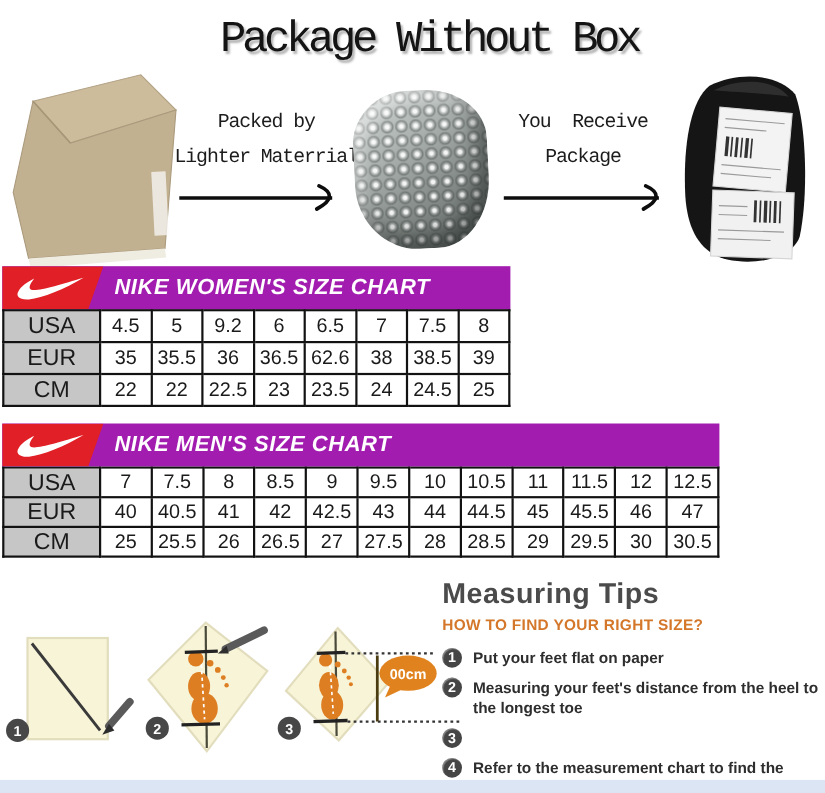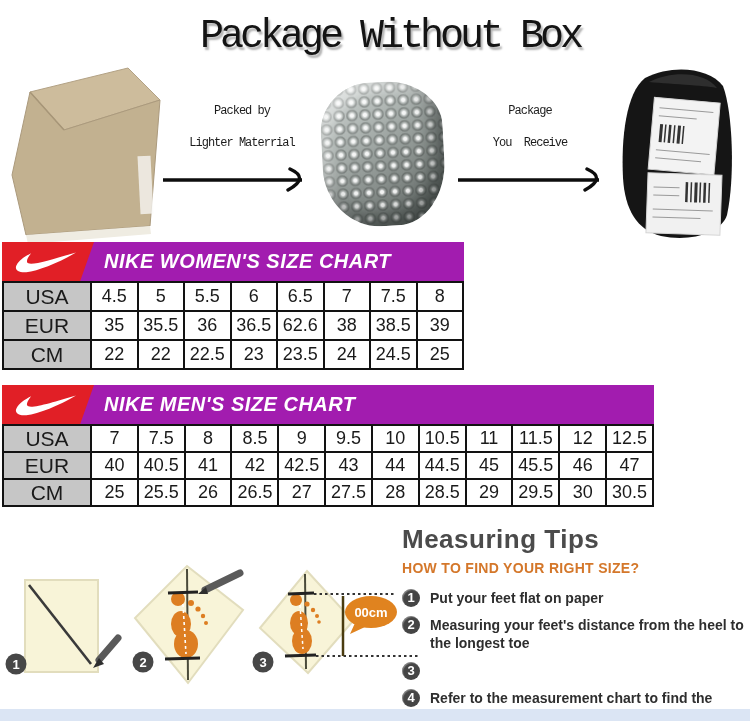--- a/index.html
+++ b/index.html
@@ -6,21 +6,21 @@
   .canvas{position:relative;width:750px;height:721px;background:#ffffff;overflow:hidden;
           font-family:"Liberation Sans","DejaVu Sans",sans-serif;}
 
   
   .title{position:absolute;top:14px;left:70px;width:640px;text-align:center;
          font-family:"Liberation Mono","DejaVu Sans Mono",monospace;
          font-size:40px;letter-spacing:-4px;color:#141414;
          text-shadow:2px 3px 2px rgba(0,0,0,0.30);white-space:nowrap;}
   .caption{position:absolute;text-align:center;
            font-family:"Liberation Mono","DejaVu Sans Mono",monospace;
-           font-size:12px;letter-spacing:-1px;color:#1c1c1c;}
+           font-size:18px;letter-spacing:-1px;color:#1c1c1c;}
   .caption div{line-height:32px;white-space:pre;}
   .cap1{left:152px;top:95px;width:180px;}
   .cap2{left:450px;top:95px;width:160px;}
   .arrow{position:absolute;}
   .arrow1{left:160px;top:166px;}
   .arrow2{left:455px;top:166px;}
   .boximg{position:absolute;left:2px;top:60px;}
   .bubblewrap{position:absolute;left:322px;top:82px;width:122px;height:144px;
     background:
       radial-gradient(circle at 6px 6px, rgba(255,255,255,.9) 1.5px, rgba(255,255,255,.25) 3px, rgba(55,60,58,.38) 5px, transparent 6.5px),
@@ -84,22 +84,22 @@
   </div>
 
   <svg class="arrow arrow1" width="158" height="26" viewBox="0 0 158 26">
     <line x1="3" y1="14" x2="142" y2="14" stroke="#0d0d0d" stroke-width="3.4"></line>
     <path d="M130,3 Q150,12 128,24" fill="none" stroke="#0d0d0d" stroke-width="3.4" stroke-linecap="round"></path>
   </svg>
 
   <div class="bubblewrap"></div>
 
   <div class="caption cap2">
+    <div>You  Receive</div>
     <div>Package</div>
-    <div>You  Receive</div>
   </div>
 
   <svg class="arrow arrow2" width="160" height="26" viewBox="0 0 160 26">
     <line x1="3" y1="14" x2="144" y2="14" stroke="#0d0d0d" stroke-width="3.4"></line>
     <path d="M132,3 Q152,12 130,24" fill="none" stroke="#0d0d0d" stroke-width="3.4" stroke-linecap="round"></path>
   </svg>
 
   <svg class="pkgimg" width="137" height="188" viewBox="0 0 137 188">
     <path d="M32,20 C60,6 96,10 110,28 C120,55 122,120 114,157 C108,176 76,184 48,178 C24,172 12,152 10,120 C8,80 13,35 32,20 Z" fill="#151515"></path>
     <path d="M36,24 C60,12 92,14 104,30 C98,28 60,26 36,24 Z" fill="#2e2e2e"></path>
@@ -139,21 +139,21 @@
         </svg>
       </div>
       <span class="chart-title">NIKE WOMEN'S SIZE CHART</span>
     </div>
     <table class="size">
       <tbody>
           <tr>
             <td class="lbl">USA</td>
             <td>4.5</td>
             <td>5</td>
-            <td>5.5</td>
+            <td>9.2</td>
             <td>6</td>
             <td>6.5</td>
             <td>7</td>
             <td>7.5</td>
             <td>8</td>
           </tr>
           <tr>
             <td class="lbl">EUR</td>
             <td>35</td>
             <td>35.5</td>

